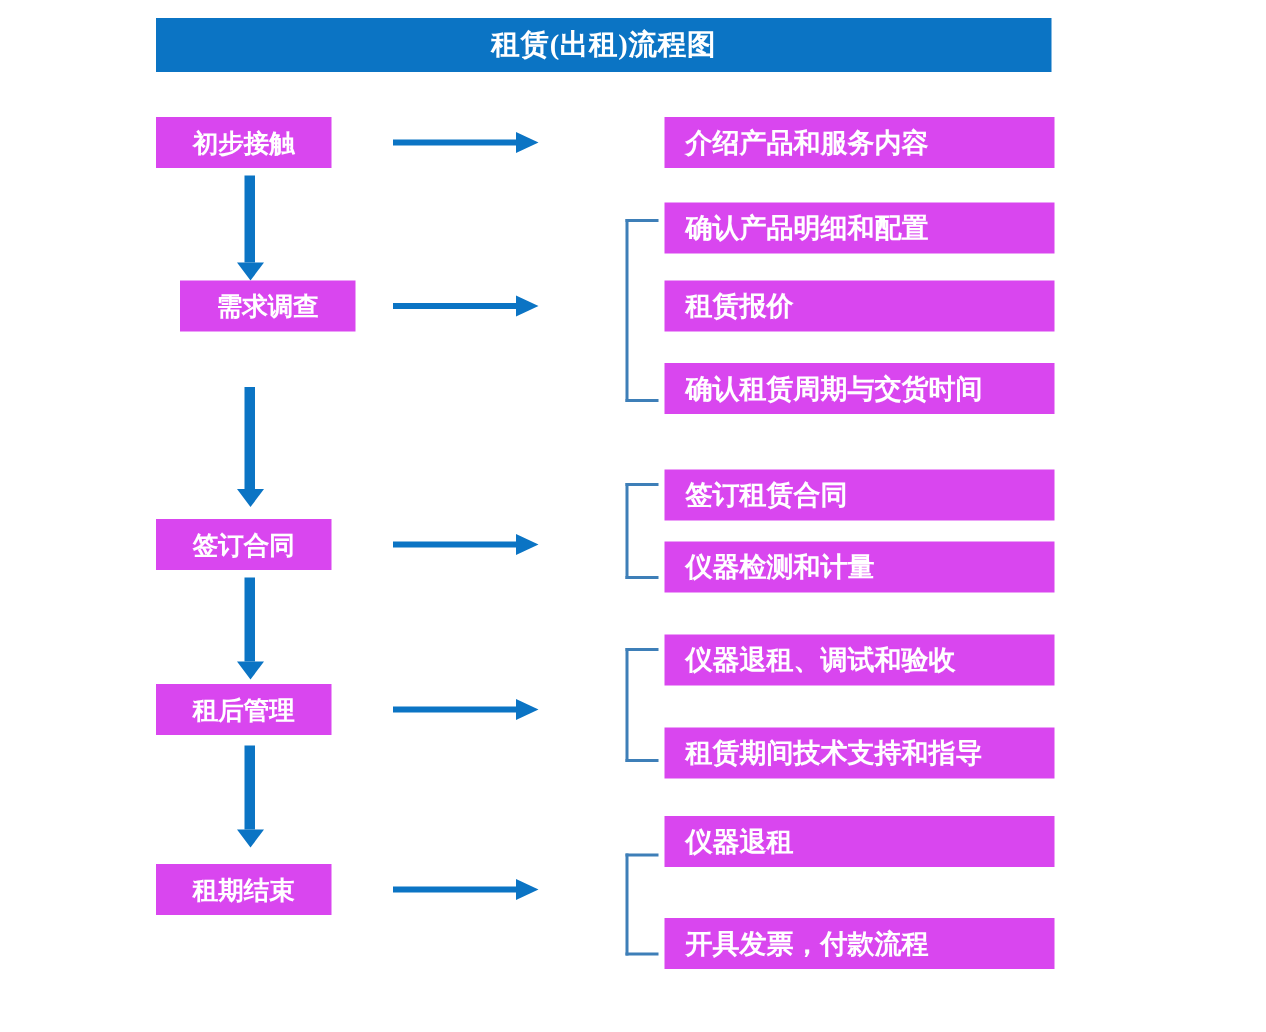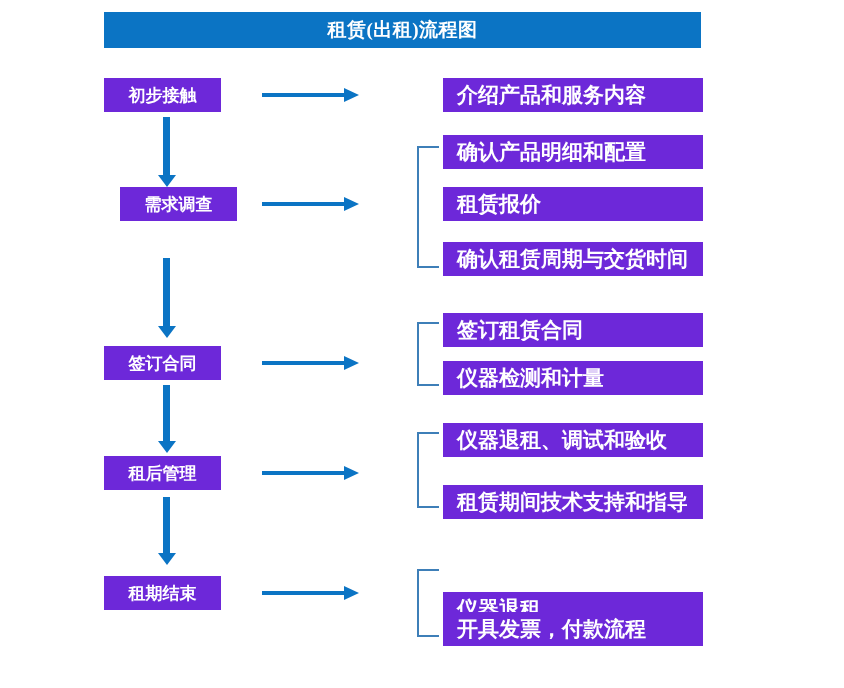--- a/index.html
+++ b/index.html
@@ -35,41 +35,41 @@
     align-items: center;
     justify-content: center;
     font-size: 19px;
     font-weight: bold;
     letter-spacing: 0.5px;
   }
 
   
   .box {
     position: absolute;
-    background: #6d28d9;
+    background: #d946ef;
     color: #ffffff;
     display: flex;
     align-items: center;
     font-weight: bold;
     white-space: nowrap;
   }
   .box.left {
     width: 117px;
     height: 34px;
     justify-content: center;
     font-size: 17px;
   }
   .box.right {
     left: 443px;
     width: 260px;
     height: 34px;
     justify-content: flex-start;
     padding-left: 14px;
     box-sizing: border-box;
-    font-size: 21px;
+    font-size: 18px;
   }
 
   
   .h-arrow {
     position: absolute;
     height: 14px;
     width: 97px;
     left: 262px;
   }
   .h-arrow .shaft {
@@ -226,20 +226,20 @@
     <span>租期结束</span>
   </div>
 
   <div class="h-arrow" style="top:586px;">
     <div class="shaft"></div>
     <div class="head"></div>
   </div>
 
   <div class="bracket" style="top:569px; height:68px;"></div>
 
-  <div class="box right" style="top:592px;">
+  <div class="box right" style="top:544px;">
     <span>仪器退租</span>
   </div>
   <div class="box right" style="top:612px;align-items:center;">
     <span>开具发票，付款流程</span>
   </div>
 
 </div>
 
 </body></html>

